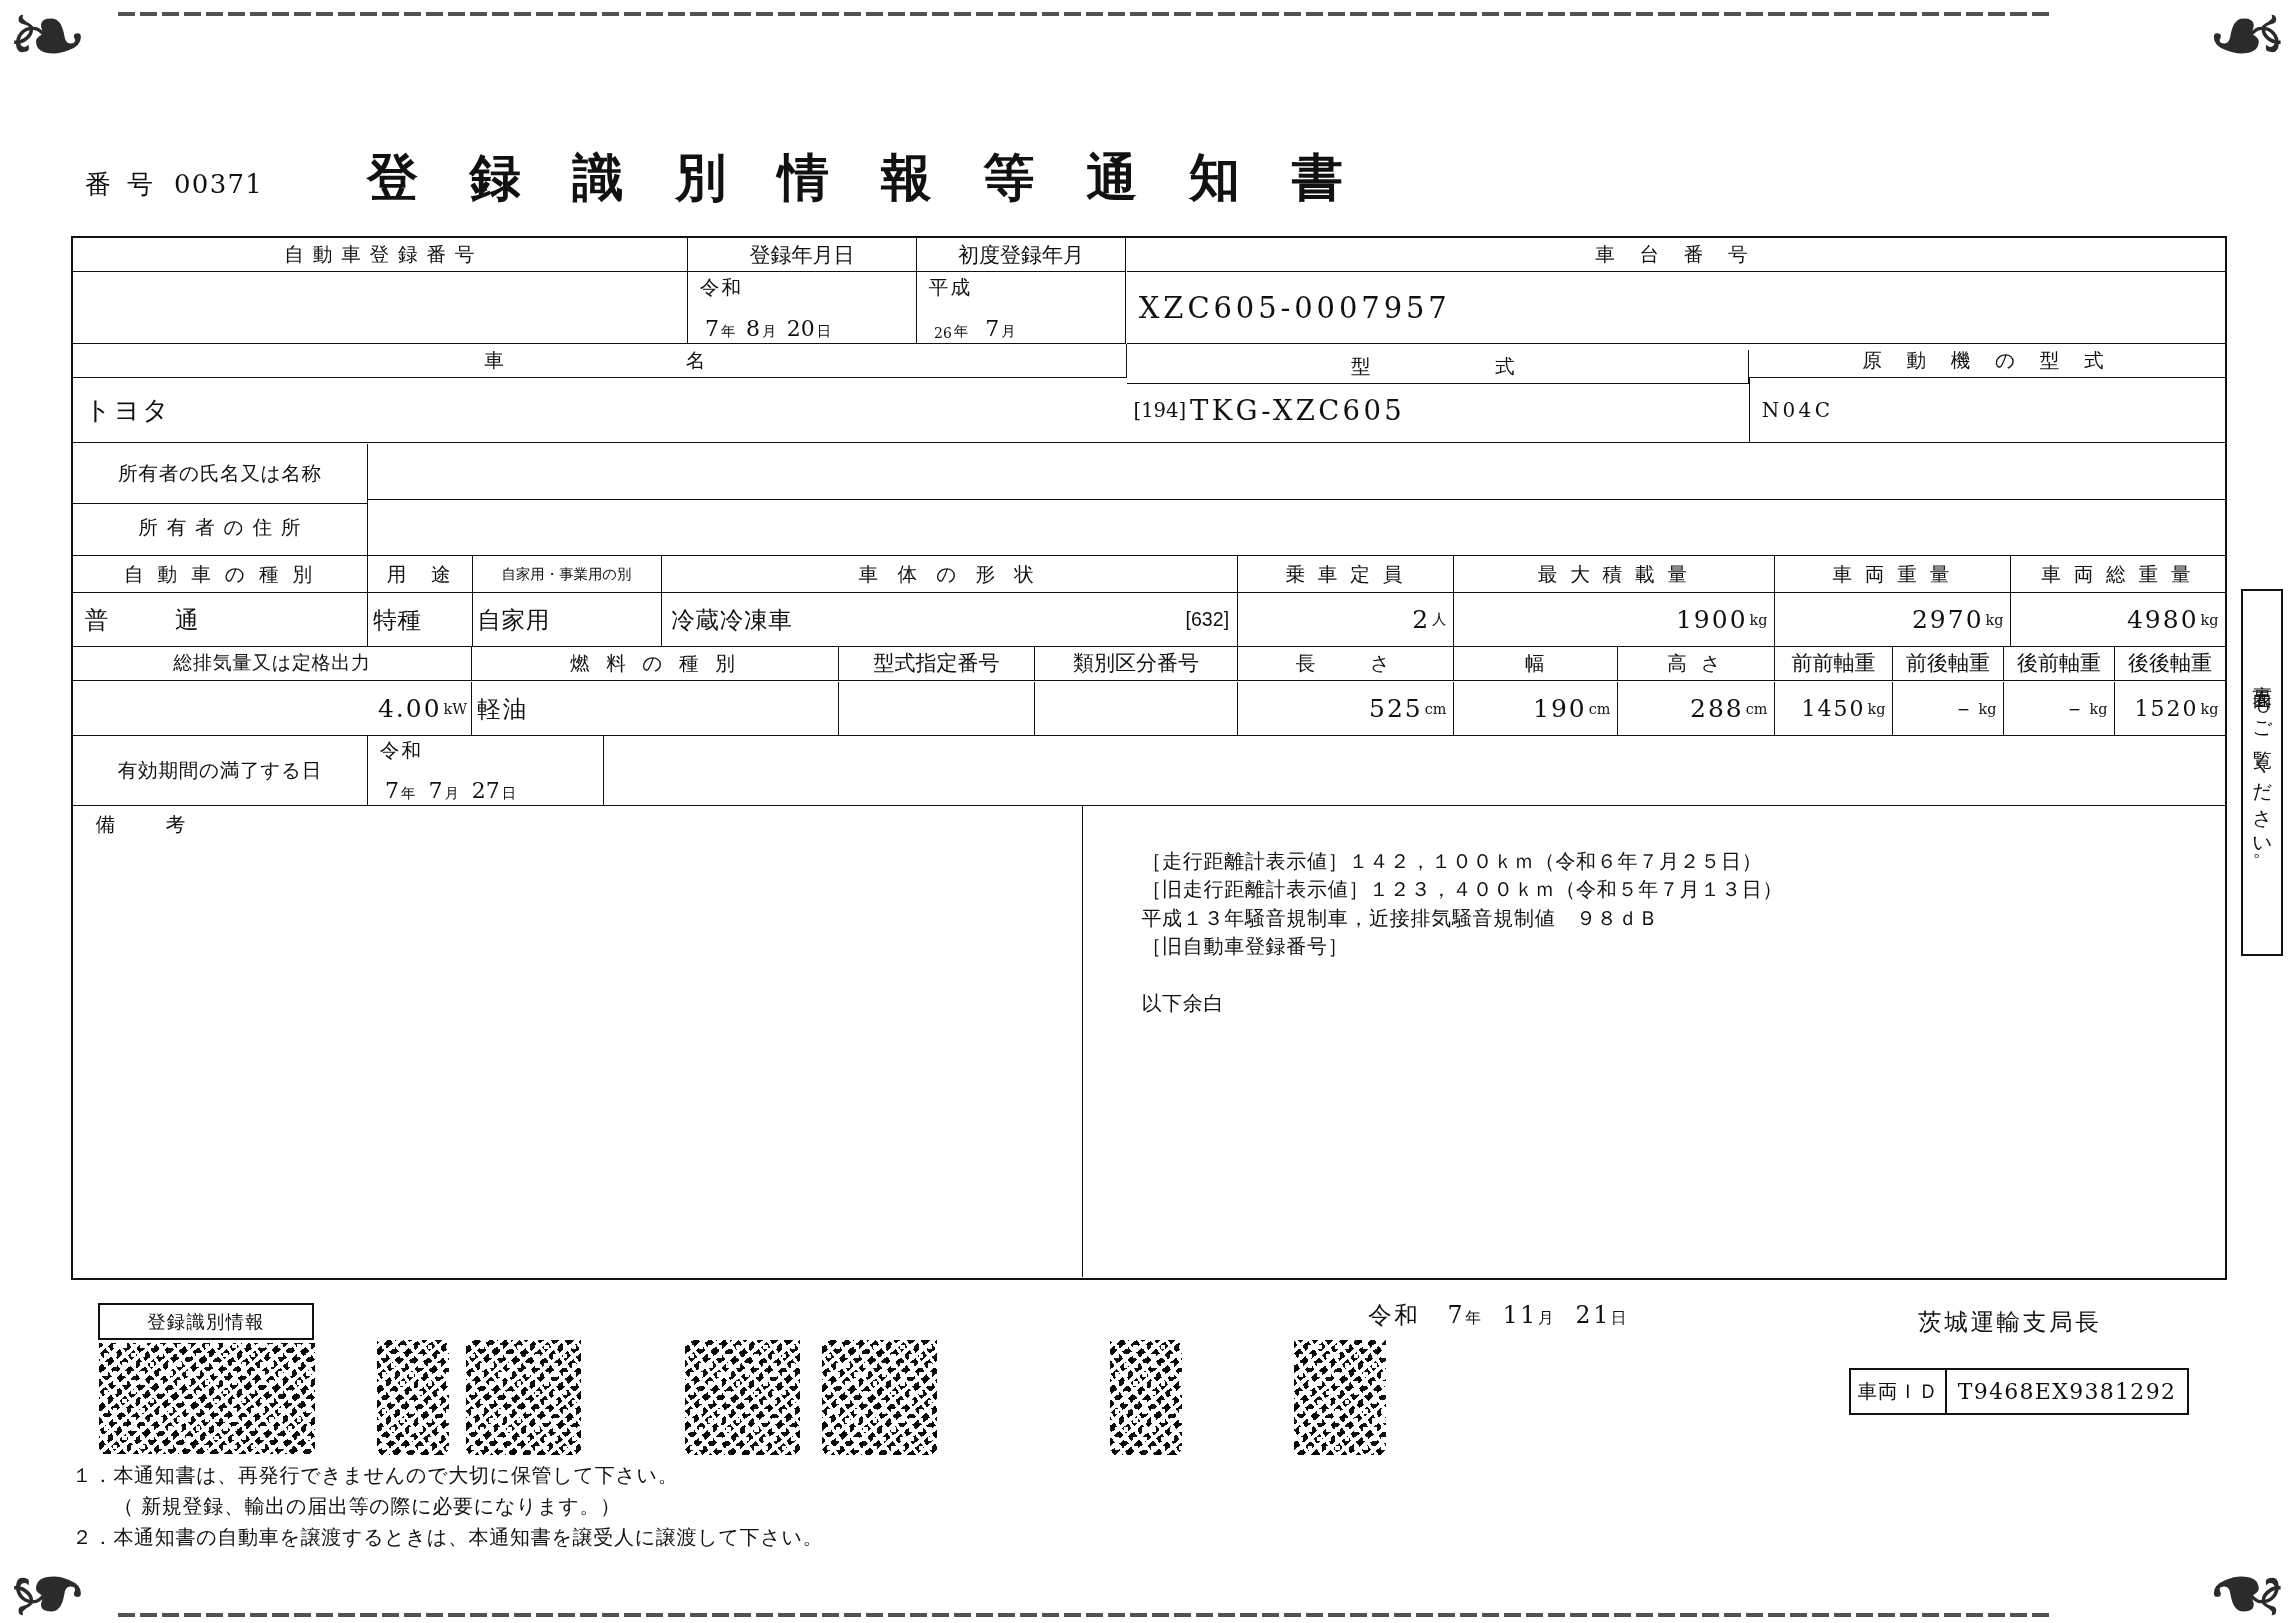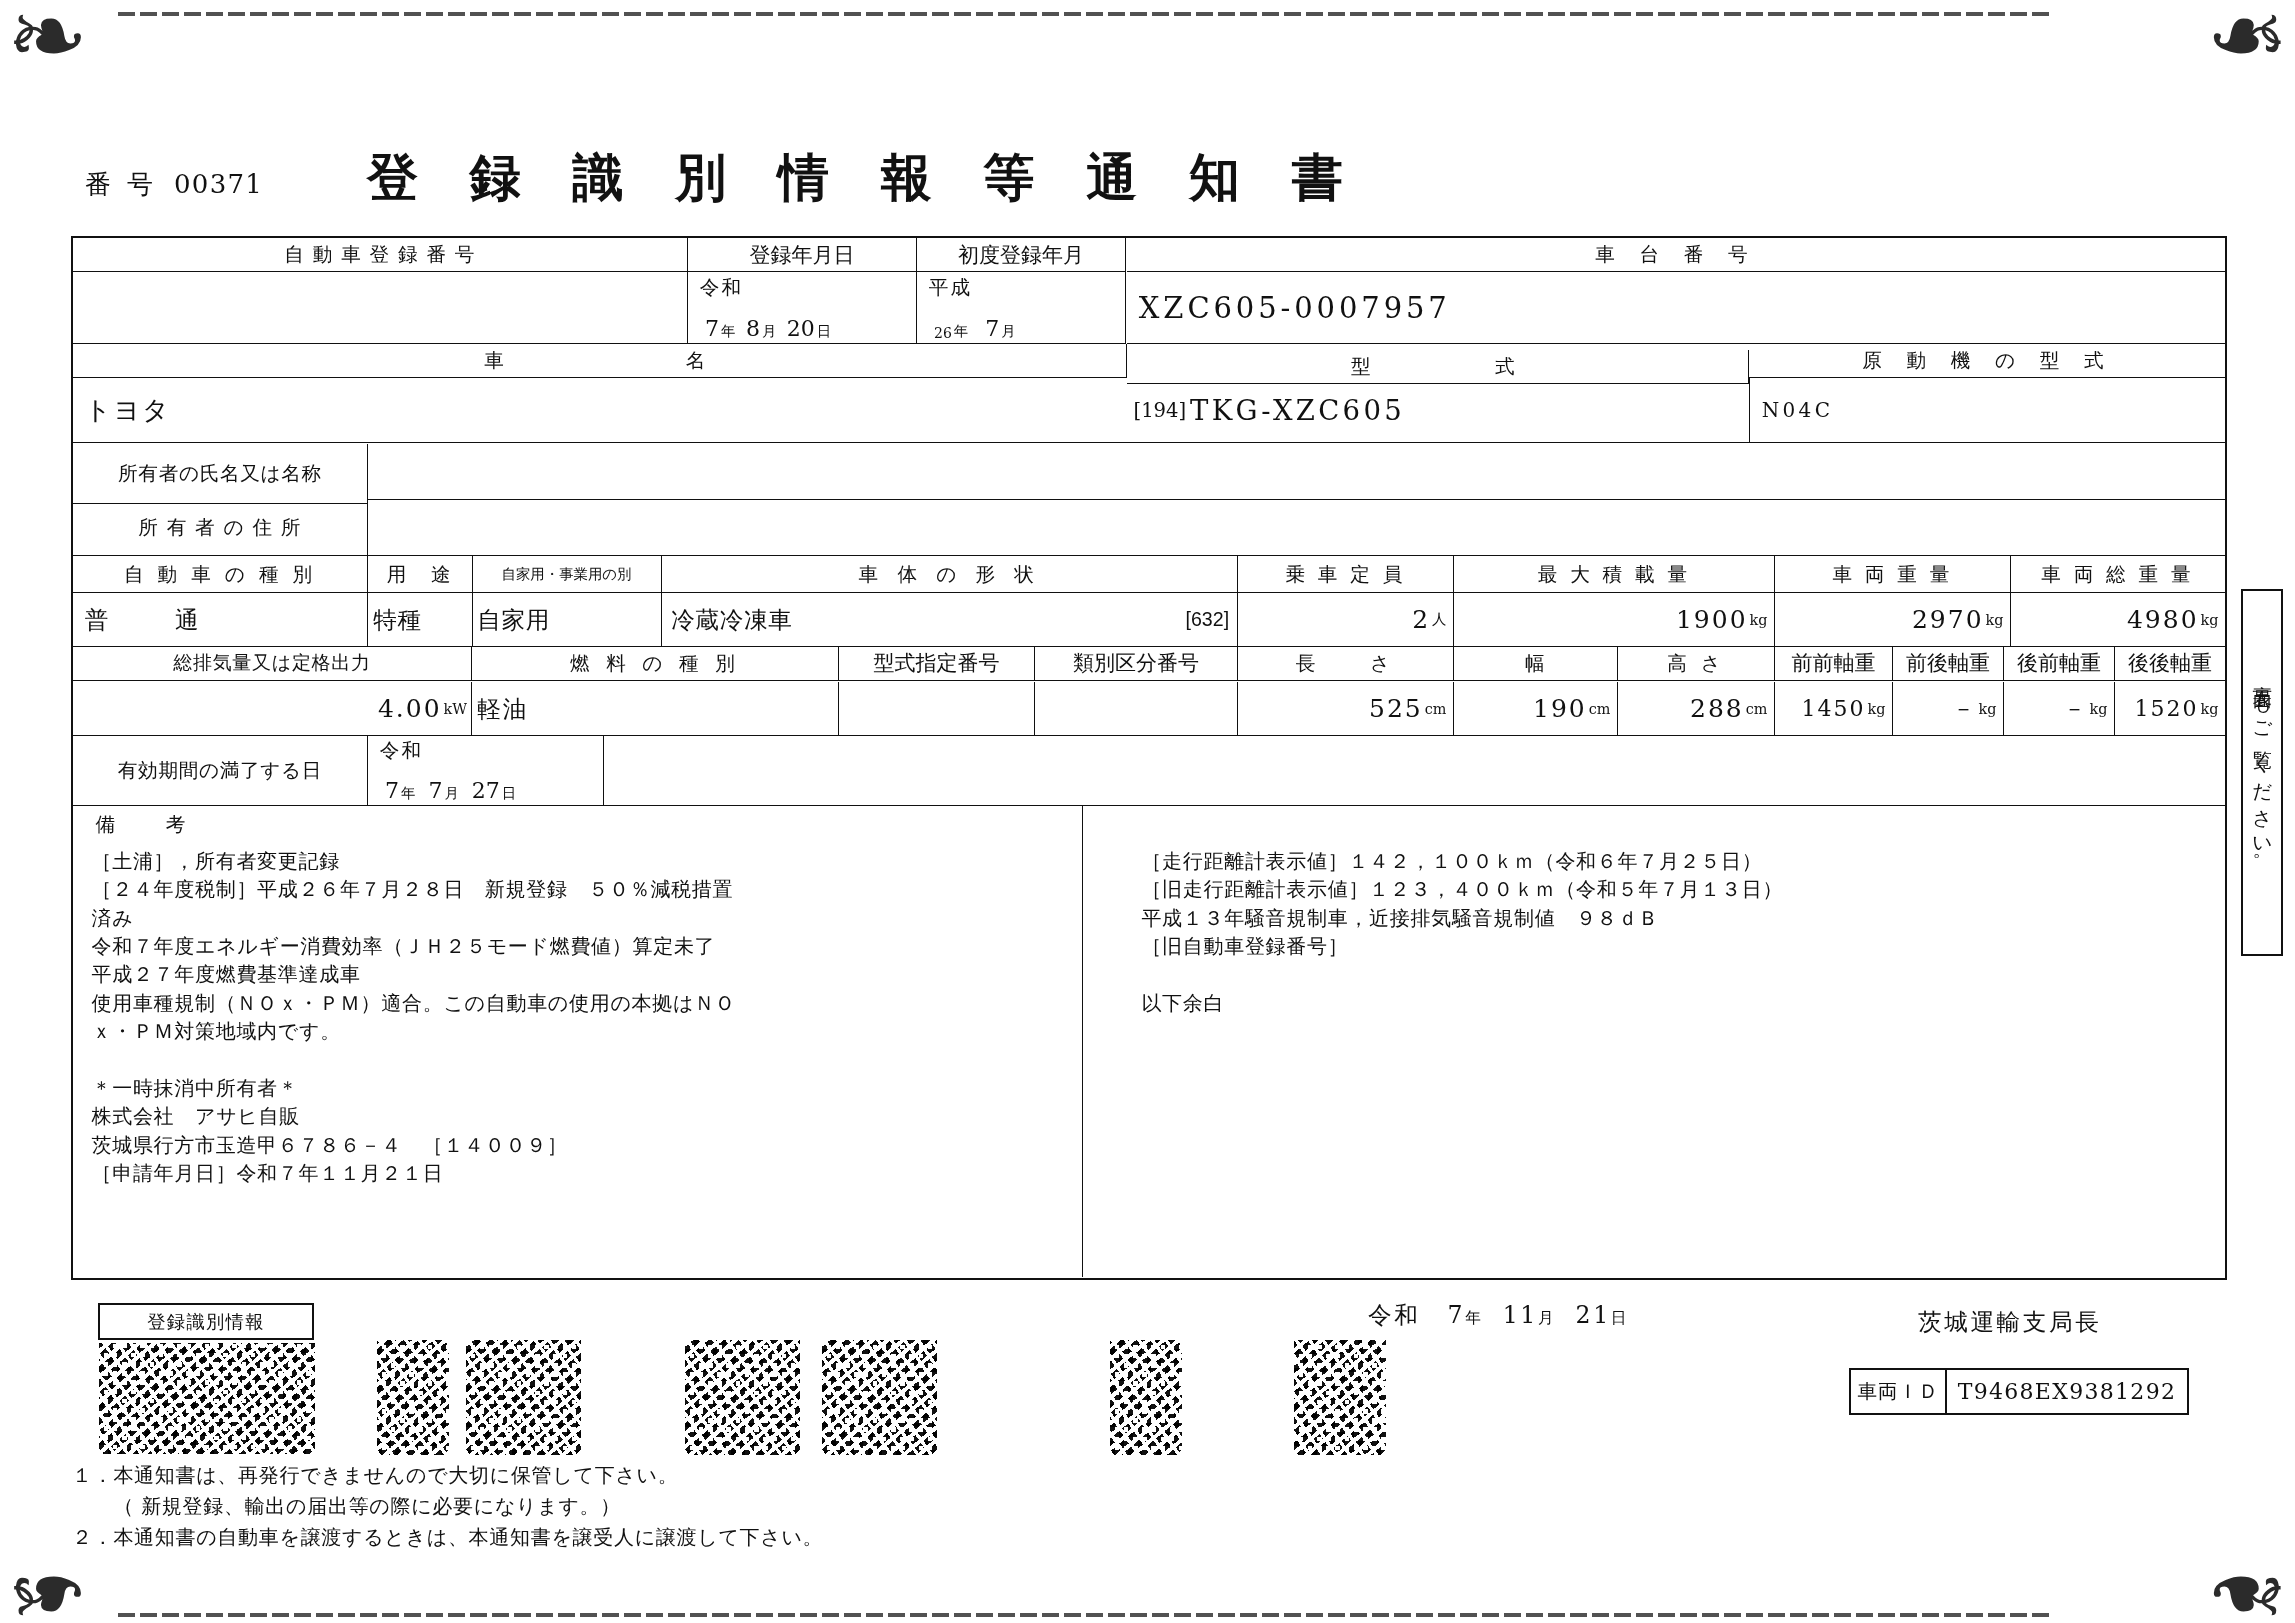--- a/index.html
+++ b/index.html
@@ -485,32 +485,20 @@
         <span style="font-size:22px; margin-left:13px;">7</span>
         <span class="unit">月</span>
         <span style="font-size:22px; margin-left:13px;">27</span>
         <span class="unit">日</span>
       </div>
     </div>
     <div class="cell bb" style="left:530px; top:497px; width:1622px; height:71px;"></div>
 
     <div class="cell br" style="left:8px; top:568px; width:1002px; height:471px;">
       <div class="lbl left" style="height:37px; letter-spacing:3.9px; padding-left:14.4px;">備　　考</div>
-      <div class="remark-text">［土浦］，所有者変更記録
-［２４年度税制］平成２６年７月２８日　新規登録　５０％減税措置
-済み
-令和７年度エネルギー消費効率（ＪＨ２５モード燃費値）算定未了
-平成２７年度燃費基準達成車
-使用車種規制（ＮＯｘ・ＰＭ）適合。この自動車の使用の本拠はＮＯ
-ｘ・ＰＭ対策地域内です。
-
-＊一時抹消中所有者＊
-株式会社　アサヒ自販
-茨城県行方市玉造甲６７８６－４　［１４００９］
-［申請年月日］令和７年１１月２１日</div>
     </div>
     <div class="cell" style="left:1054px; top:568px; width:1098px; height:471px;">
       <div class="remark-text" style="padding-top:41px; padding-left:14.4px;">［走行距離計表示値］１４２，１００ｋｍ（令和６年７月２５日）
 ［旧走行距離計表示値］１２３，４００ｋｍ（令和５年７月１３日）
 平成１３年騒音規制車，近接排気騒音規制値　９８ｄＢ
 ［旧自動車登録番号］
 
 以下余白</div>
     </div>
 

